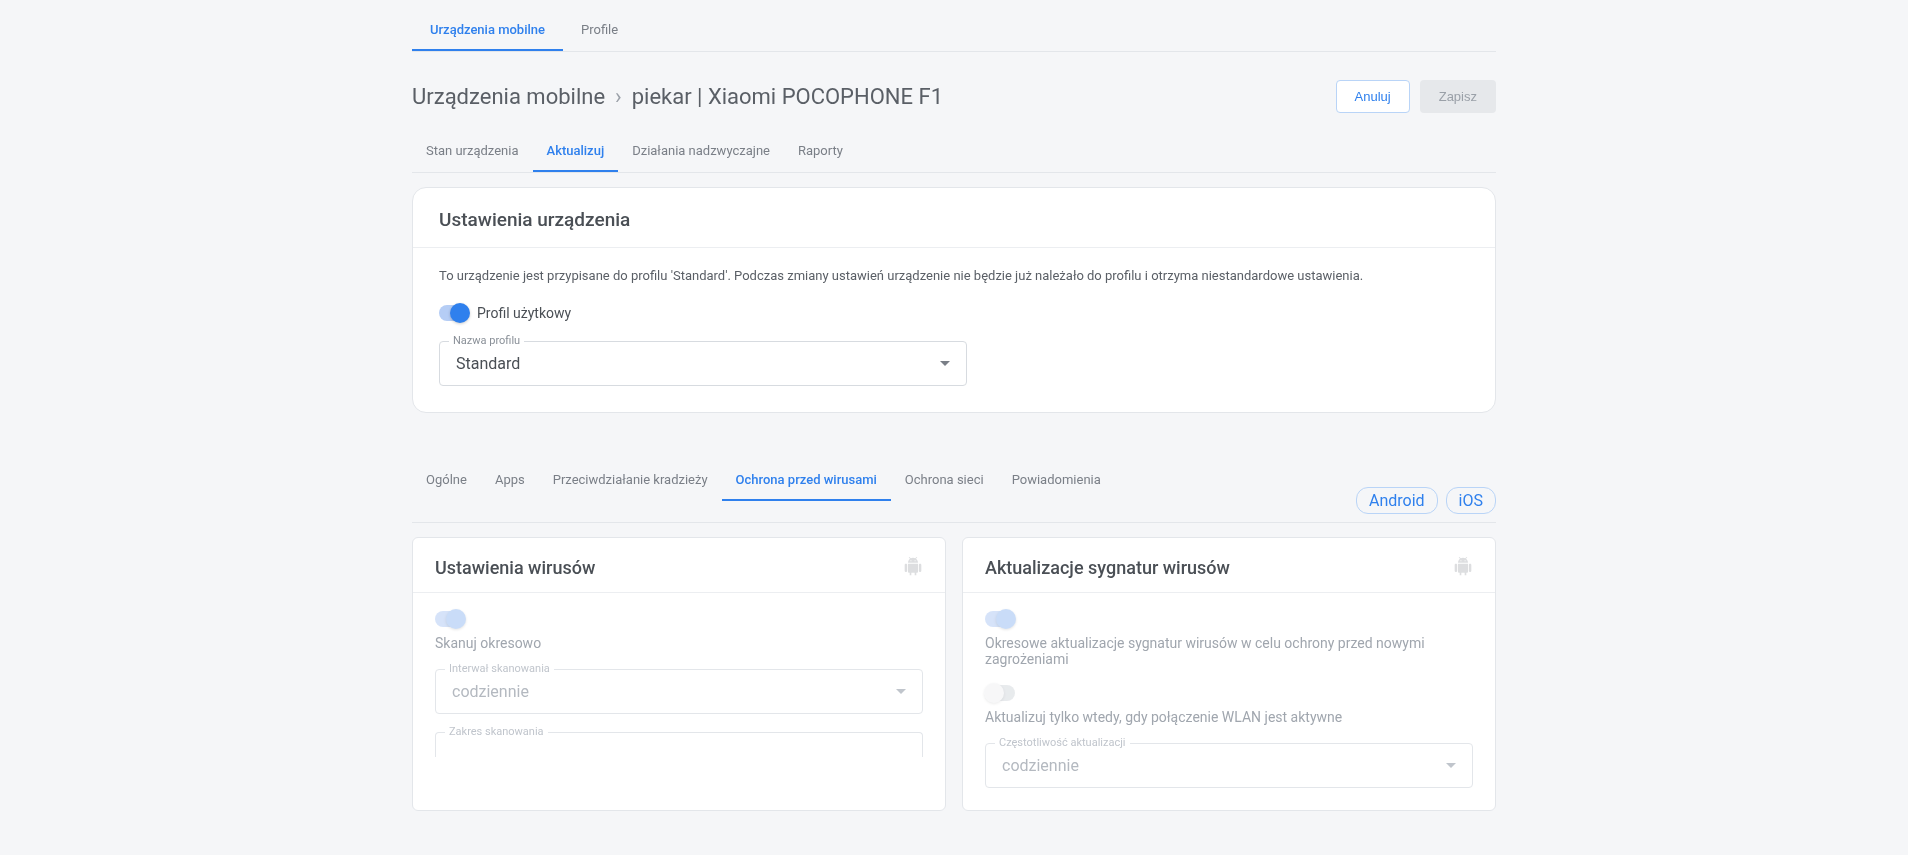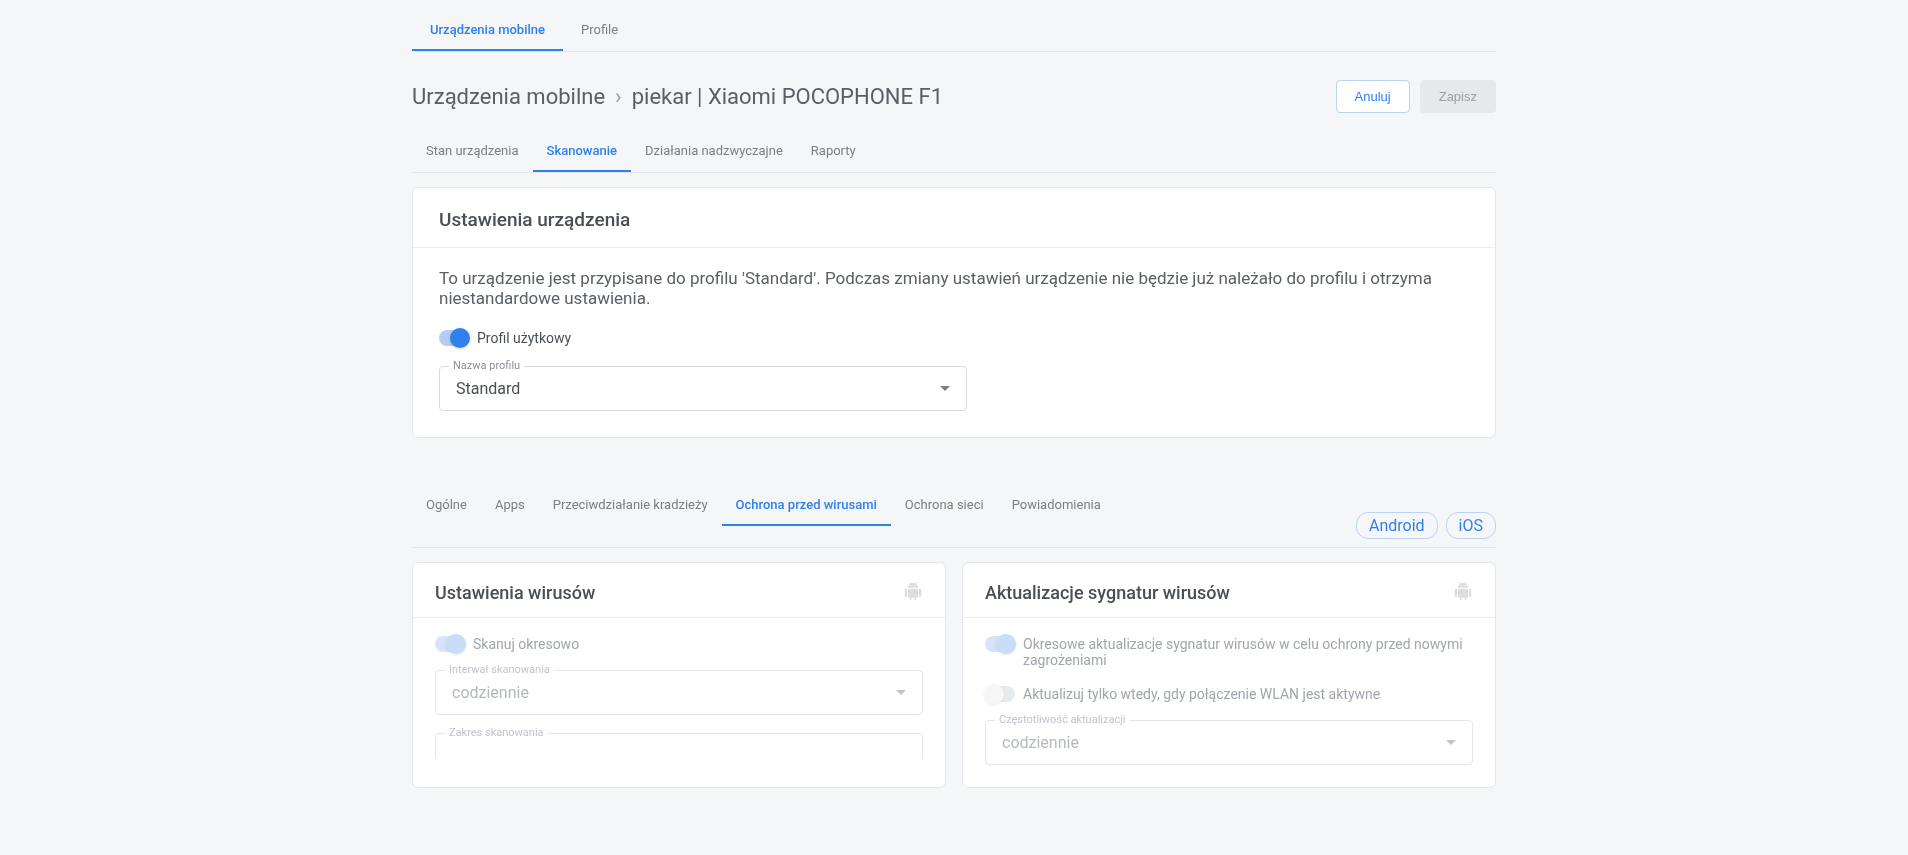--- a/index.html
+++ b/index.html
@@ -79,38 +79,38 @@
   .sub-tab.active {
     color: #2f80ed;
     border-bottom: 2px solid #2f80ed;
     font-weight: 500;
   }
 
   
   .card {
     background: #fff;
     border: 1px solid #e3e6ea;
-    border-radius: 6px;
+    border-radius: 14px;
     margin-top: 14px;
   }
   .card-header {
     padding: 20px 26px 16px;
     border-bottom: 1px solid #eceef1;
     display: flex;
     justify-content: space-between;
     align-items: center;
   }
   .card-title {
     font-size: 19px;
     font-weight: 500;
     color: #4a4f55;
   }
   .card-body { padding: 20px 26px 26px; }
   .card-desc {
-    font-size: 17px;
+    font-size: 13px;
     color: #5a5f66;
     margin-bottom: 22px;
   }
   .toggle-row {
     display: flex;
     align-items: center;
     gap: 8px;
     margin-bottom: 20px;
   }
 
@@ -223,21 +223,21 @@
   }
   .panel {
     background: #fff;
     border: 1px solid #e3e6ea;
     border-radius: 6px;
   }
   .panel .card-header { padding: 18px 22px 14px; }
   .panel .card-body { padding: 18px 22px 22px; }
   .panel .card-title { font-size: 18px; }
   .panel .field, .panel .select-box { width: 100%; }
-  .panel .toggle-row { margin-bottom: 18px; align-items: flex-start; }
+  .panel .toggle-row { margin-bottom: 18px; align-items: flex-start; flex-direction: column; }
   .panel .field + .field-gap { height: 18px; }
 
   .android-icon {
     width: 20px; height: 22px; opacity: 0.25; position: relative; flex-shrink: 0;
   }
   .android-icon svg { width: 100%; height: 100%; fill: #7a7f87; }
 </style>
 </head>
 <body>
 
@@ -255,21 +255,21 @@
       <span>piekar | Xiaomi POCOPHONE F1</span>
     </div>
     <div class="header-actions">
       <button class="btn btn-outline">Anuluj</button>
       <button class="btn btn-disabled">Zapisz</button>
     </div>
   </div>
 
   <div class="sub-tabs">
     <div class="sub-tab">Stan urządzenia</div>
-    <div class="sub-tab active">Skanowanie</div>
+    <div class="sub-tab active">Aktualizuj</div>
     <div class="sub-tab">Działania nadzwyczajne</div>
     <div class="sub-tab">Raporty</div>
   </div>
 
   <div class="card">
     <div class="card-header">
       <div class="card-title">Ustawienia urządzenia</div>
     </div>
     <div class="card-body">
       <div class="card-desc">To urządzenie jest przypisane do profilu 'Standard'. Podczas zmiany ustawień urządzenie nie będzie już należało do profilu i otrzyma niestandardowe ustawienia.</div>

